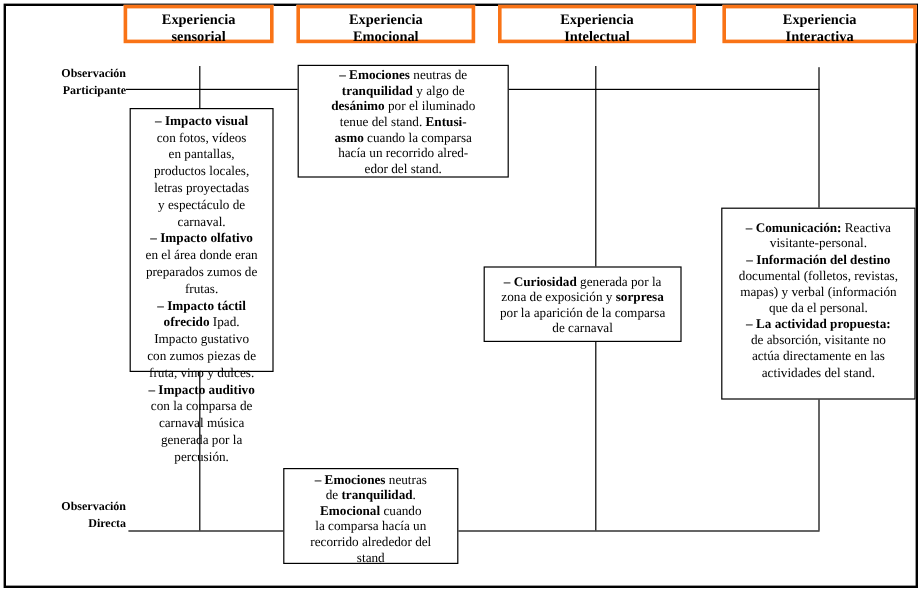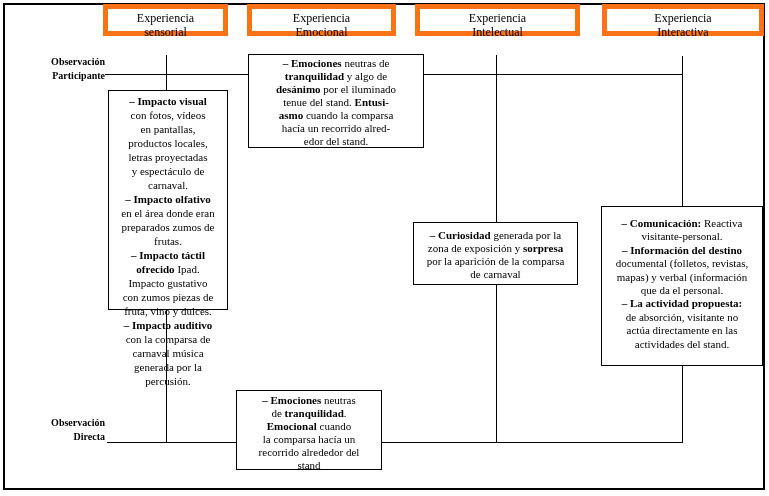--- a/index.html
+++ b/index.html
@@ -17,24 +17,24 @@
     overflow: hidden;
   }
   .abs { position: absolute; box-sizing: border-box; }
   .outer-border {
     border: 2px solid #000000;
     background: transparent;
   }
   .vline { width: 1px; background: #000000; }
   .hline { height: 1px; background: #000000; }
   .hdr-box {
-    border: 5px solid #f97316;
+    border: 3px solid #f97316;
     background: #ffffff;
     text-align: center;
-    font-weight: normal;
+    font-weight: bold;
     font-size: 12px;
     line-height: 14px;
     white-space: pre;
     padding-top: 2px;
     z-index: 3;
   }
   .cell-box {
     border: 1px solid #000000;
     background: #ffffff;
     text-align: center;
@@ -107,26 +107,26 @@
 percusión.</span></div>
 
   <div id="cell-emocional-top" class="abs cell-box" style="left:248px; top:54px; width:176px; height:94px;"><b>– Emociones</b><span> neutras de
 </span><b>tranquilidad</b><span> y algo de
 </span><b>desánimo</b><span> por el iluminado
 tenue del stand. </span><b>Entusi-
 asmo</b><span> cuando la comparsa
 hacía un recorrido alred-
 edor del stand.</span></div>
 
-  <div id="cell-intelectual" class="abs cell-box" style="left:413px; top:222px; width:165px; height:63px;"><b>– Curiosidad</b><span> generada por la
+  <div id="cell-intelectual" class="abs cell-box" style="left:403px; top:222px; width:165px; height:63px;"><b>– Curiosidad</b><span> generada por la
 zona de exposición y </span><b>sorpresa</b><span>
 por la aparición de la comparsa
 de carnaval</span></div>
 
-  <div id="cell-interactiva" class="abs cell-box" style="left:601px; top:173px; width:162px; height:160px;margin-top:33px;"><b>– Comunicación:</b><span> Reactiva
+  <div id="cell-interactiva" class="abs cell-box" style="left:601px; top:173px; width:162px; height:160px;"><b>– Comunicación:</b><span> Reactiva
 visitante-personal.
 </span><b>– Información del destino</b><span>
 documental (folletos, revistas,
 mapas) y verbal (información
 que da el personal.
 </span><b>– La actividad propuesta:</b><span>
 de absorción, visitante no
 actúa directamente en las
 actividades del stand.</span></div>
 

